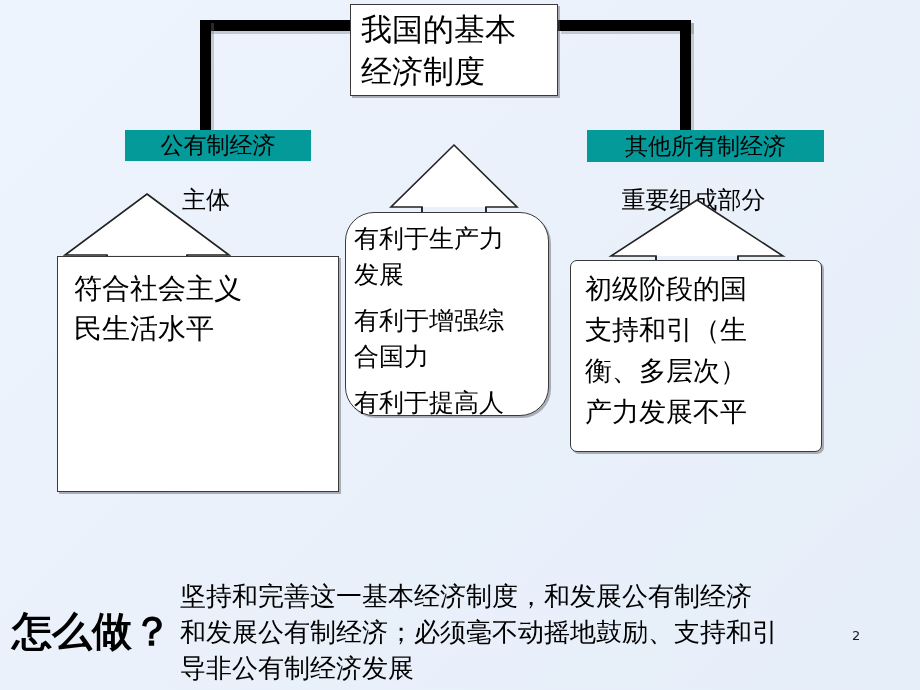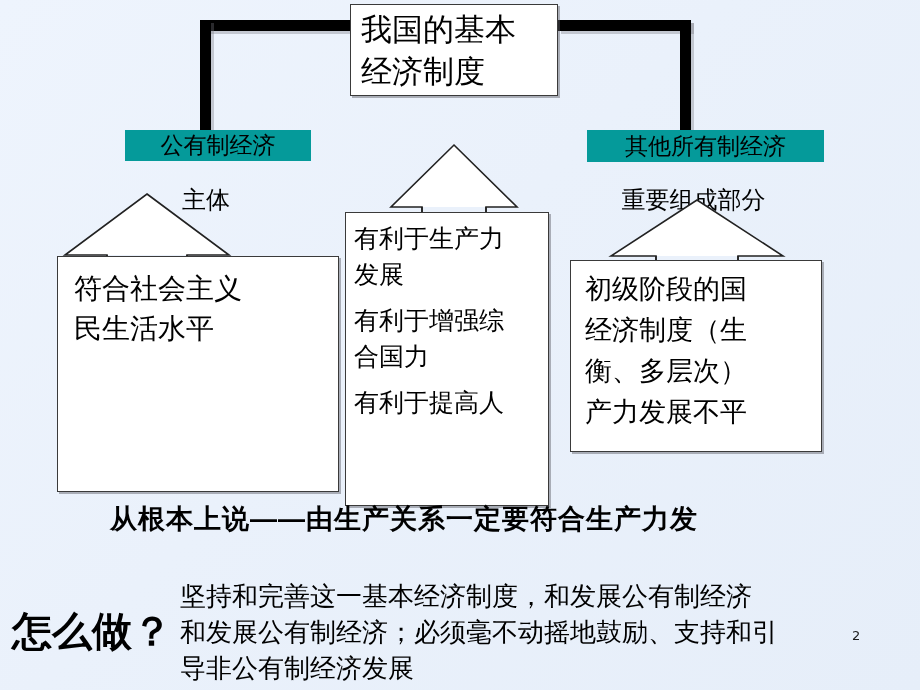--- a/index.html
+++ b/index.html
@@ -92,31 +92,33 @@
   }
 
   
   #left-box {
     left: 57px; top: 256px; width: 282px; height: 236px;
     padding: 12px 0 0 16px;
     font-size: 28px;
     line-height: 40px;
   }
   #mid-box {
-    left: 345px; top: 212px; width: 204px; height: 294px;
+    left: 345px; top: 212px; width: 204px; height: 204px;
     padding: 8px 0 0 8px;
     font-size: 25px;
     line-height: 36px;
+    border-radius: 29px;
   }
   #mid-box p { margin: 0 0 10px 0; }
   #right-box {
     left: 570px; top: 260px; width: 252px; height: 192px;
     padding: 8px 0 0 14px;
     font-size: 27px;
     line-height: 41px;
+    border-radius: 7px;
   }
 
   
   .uparrow { position: absolute; }
   .uparrow svg { display: block; }
 
   
   #root-line {
     position: absolute;
     left: 28px; top: 498px; width: 880px;
@@ -227,27 +229,26 @@
       <span>有利于增强综</span><br>
       <span>合国力</span>
     </p>
     <p>
       <span>有利于提高人</span><br>
     </p>
   </div>
 
   <div class="box kai" id="right-box">
     <div>初级阶段的国</div>
-    <div>经济制度（生</div>
+    <div>支持和引（生</div>
     <div>衡、多层次）</div>
     <div>产力发展不平</div>
   </div>
 
   <div class="kai" id="root-line">
-    <div class="indent">从根本上说——由生产关系一定要符合生产力发</div>
   </div>
 
   <div class="hei" id="howto-label">怎么做？</div>
   <div class="hei" id="howto-body">
     <div>坚持和完善这一基本经济制度，和发展公有制经济</div>
     <div>和发展公有制经济；必须毫不动摇地鼓励、支持和引</div>
     <div>导非公有制经济发展</div>
   </div>
 
   <div class="hei" id="slide-number">2</div>

